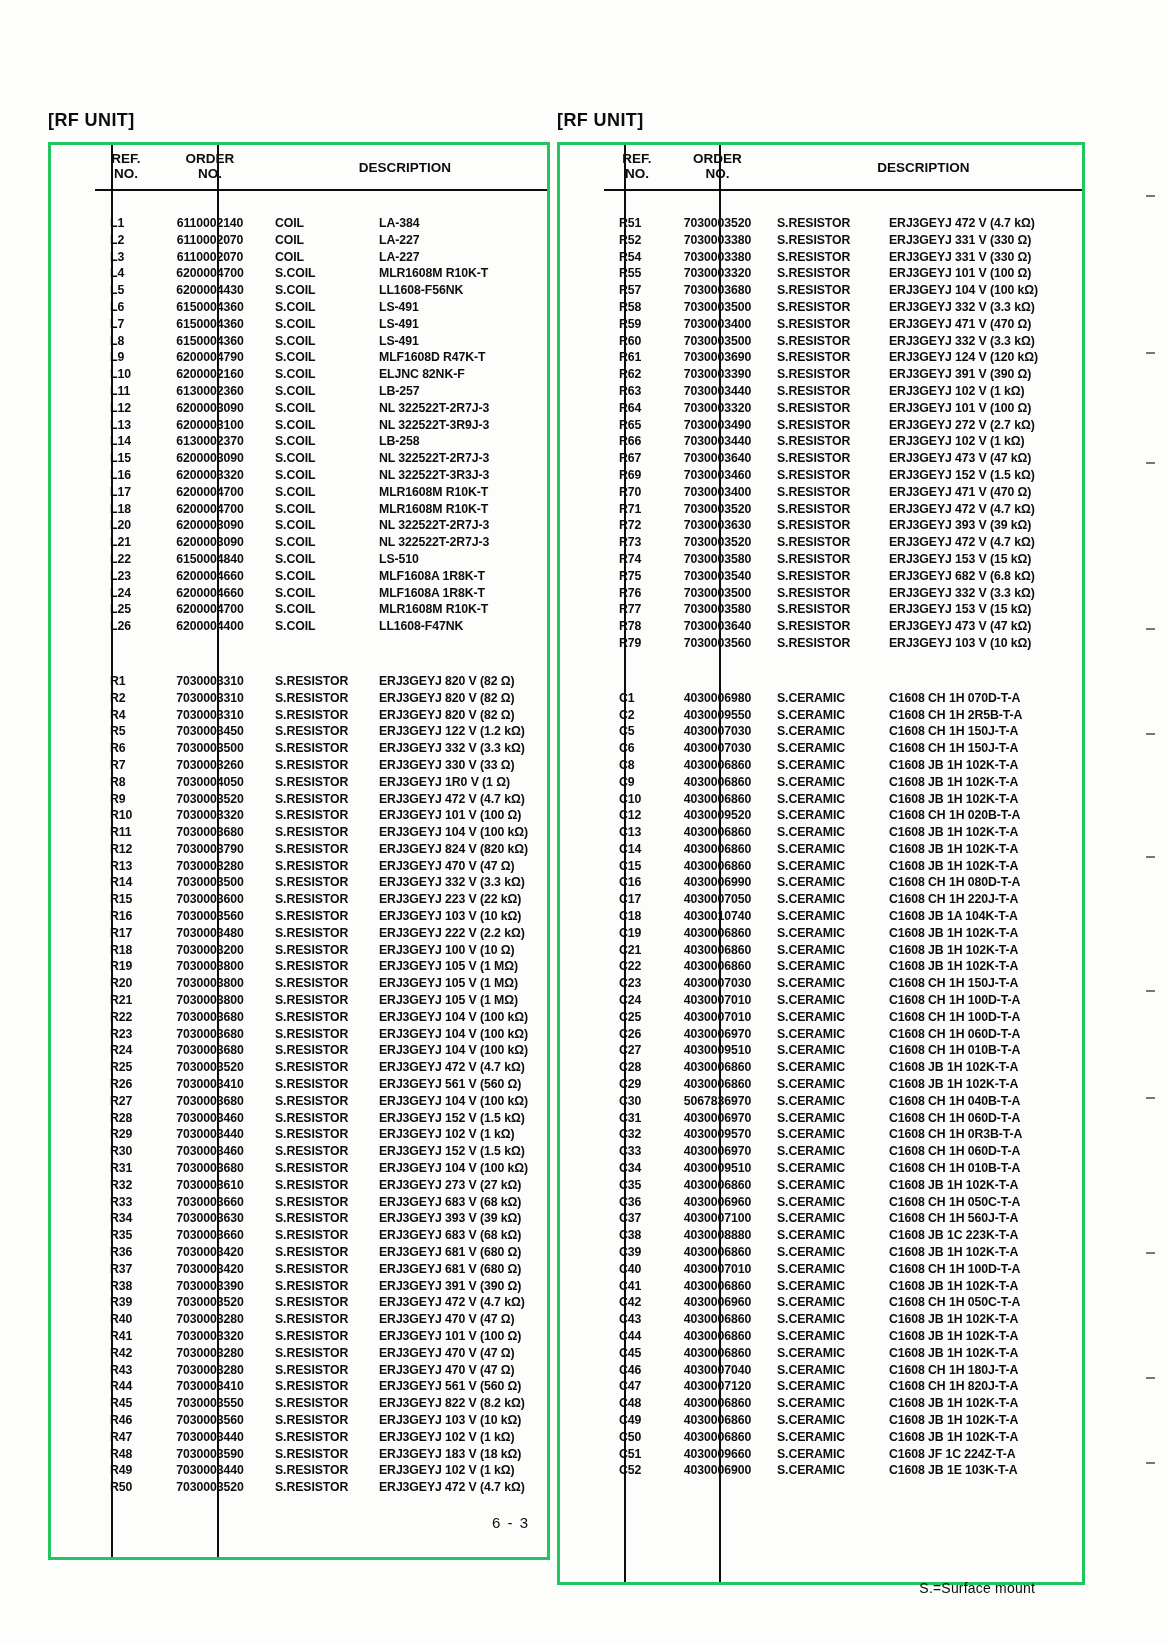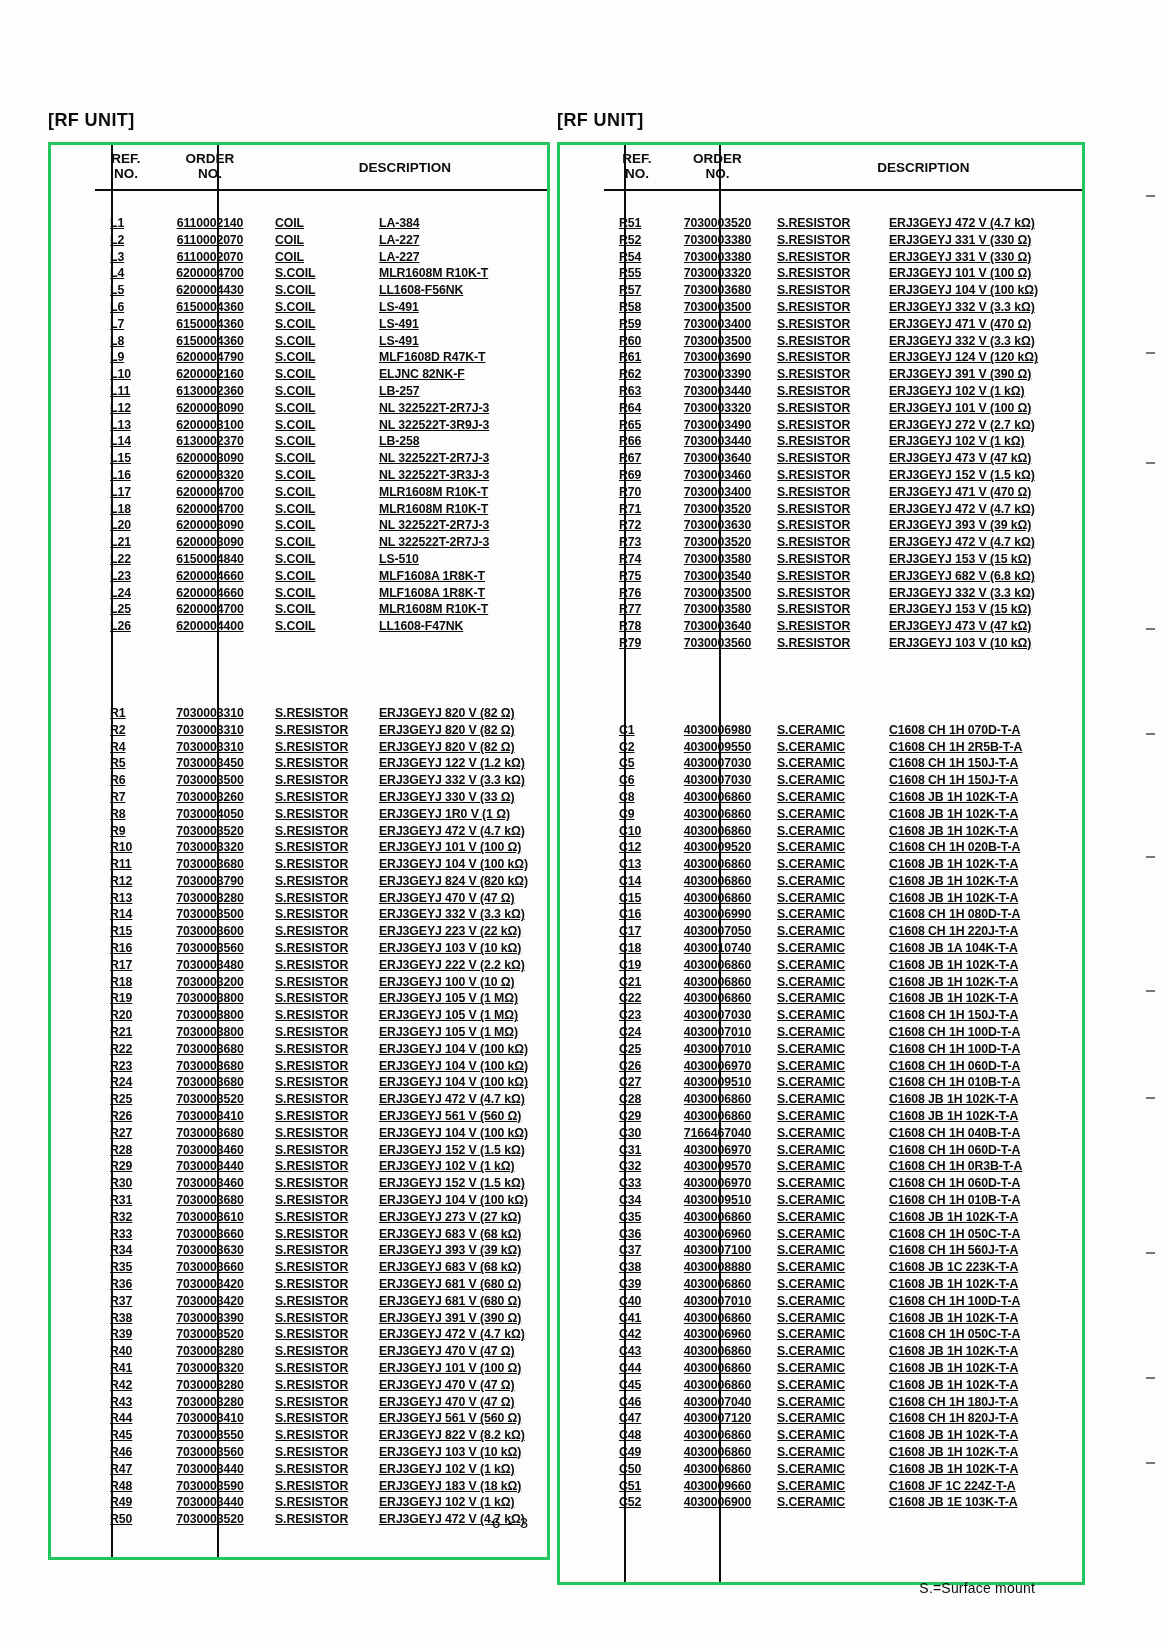--- a/index.html
+++ b/index.html
@@ -17,22 +17,22 @@
   }
   .vline { position:absolute; top:0; bottom:0; width:2px; background:#0d0d0d; }
   .thead {
     display:grid;
     grid-template-columns: var(--c1) calc(var(--c2) - var(--c1)) 1fr;
     height:44px; border-bottom:2px solid #0d0d0d;
     font-size:13.5px; font-weight:bold; text-align:center;
   }
   .thead .hcell { padding-top:6px; line-height:15px; }
   .thead .hcell.single { display:flex; align-items:center; justify-content:center; padding-top:0; }
-  .tbody { position:relative;text-decoration:underline; }
-  .group { margin-top:70px; }
+  .tbody { position:relative; }
+  .group { margin-top:38px; }
   .group:first-child { margin-top:24px; }
   .row {
     display:grid;
     grid-template-columns: var(--c1) calc(var(--c2) - var(--c1)) 1fr;
     height:16.8px; line-height:16.8px;
     font-size:12.3px; font-weight:bold; letter-spacing:-0.1px;
     white-space:nowrap;
   }
   .cell-ref   { padding-left:15px; }
   .cell-order { text-align:center; }
@@ -1086,21 +1086,21 @@
           <div class="row">
             <div class="cell-ref">C29</div>
             <div class="cell-order">4030006860</div>
             <div class="cell-desc">
               <div class="type">S.CERAMIC</div>
               <div class="part">C1608 JB 1H 102K-T-A</div>
             </div>
           </div>
           <div class="row">
             <div class="cell-ref">C30</div>
-            <div class="cell-order">7166467040</div>
+            <div class="cell-order">5067836970</div>
             <div class="cell-desc">
               <div class="type">S.CERAMIC</div>
               <div class="part">C1608 CH 1H 040B-T-A</div>
             </div>
           </div>
           <div class="row">
             <div class="cell-ref">C31</div>
             <div class="cell-order">4030006970</div>
             <div class="cell-desc">
               <div class="type">S.CERAMIC</div>

